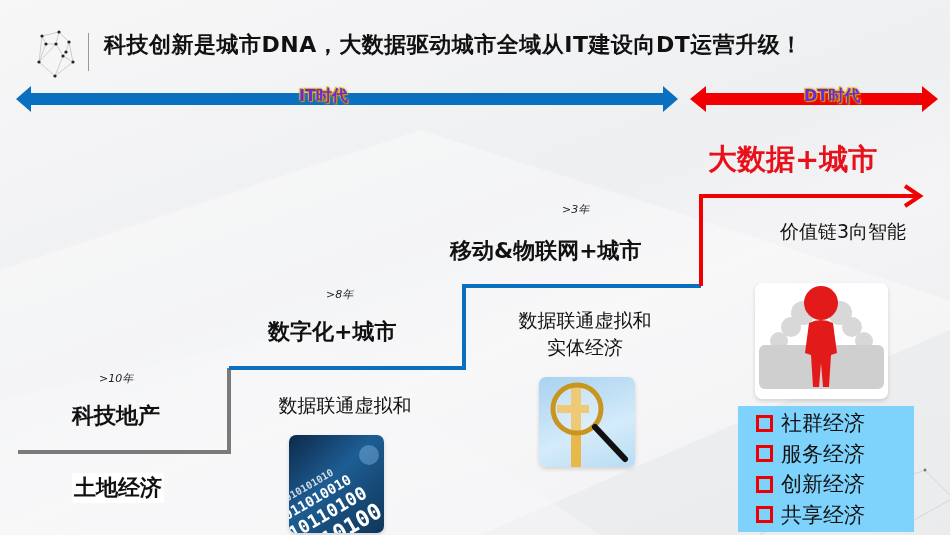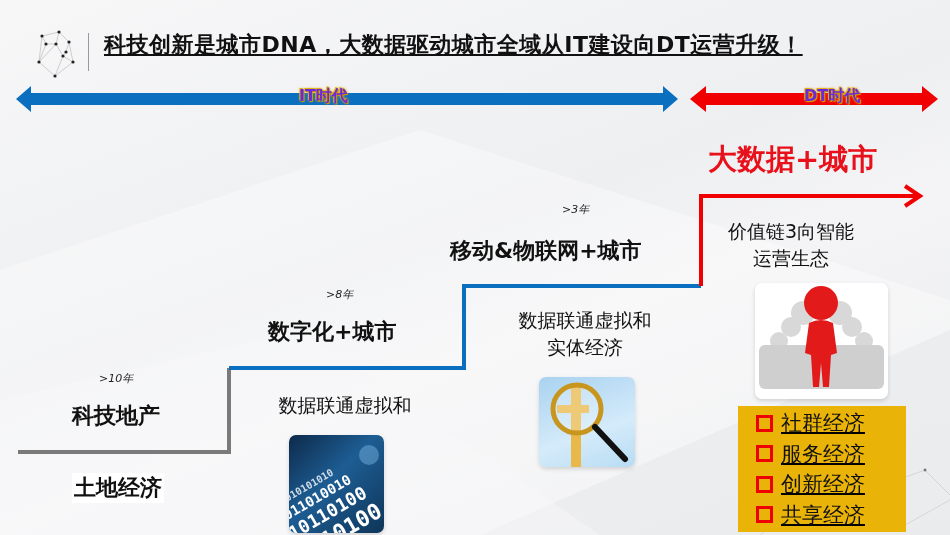--- a/index.html
+++ b/index.html
@@ -1,30 +1,30 @@
 <!DOCTYPE html>
 <html><head>
 <meta charset="utf-8">
 <style>
   html,body{margin:0;padding:0;}
   body{width:950px;height:535px;overflow:hidden;position:relative;
     font-family:"DejaVu Sans","Liberation Sans",sans-serif;
     background:linear-gradient(160deg,#f7f7f8 0%,#eeeff1 45%,#f4f4f6 60%,#e9eaec 100%);}
   .bg-shape{position:absolute;pointer-events:none;}
   .abs{position:absolute;}
-  .title{left:104px;top:30px;font-size:22px;font-weight:bold;color:#111;white-space:nowrap;letter-spacing:0.5px;text-decoration:underline;}
+  .title{left:104px;top:30px;font-size:22px;font-weight:bold;color:#111;white-space:nowrap;letter-spacing:0.5px;}
   .title-sep{left:88px;top:33px;width:1px;height:38px;background:#999;}
   .logo{left:34px;top:30px;width:52px;height:48px;}
   .era-text{font-size:16px;font-weight:bold;color:#6d28d9;
     text-shadow:0 0 2px #d9a400,0 0 3px #d9a400,1px 1px 0 #c99000,-1px -1px 0 #e8c030;white-space:nowrap;}
   .years{font-size:11px;font-style:italic;color:#222;white-space:nowrap;}
   .stage{font-size:22px;font-weight:bold;color:#111;white-space:nowrap;}
   .desc{font-size:19px;color:#111;text-align:center;line-height:27px;}
   .thumb{border-radius:7px;overflow:hidden;box-shadow:0 2px 4px rgba(0,0,0,.15);}
-  .list{left:738px;top:406px;width:150px;background:#eab308;padding:2px 0 2px 18px;text-decoration:underline;}
+  .list{left:738px;top:406px;width:150px;background:#7dd3fc;padding:2px 8px 2px 18px;}
   .list-item{display:flex;align-items:center;height:30.5px;font-size:21px;color:#111;}
   .chk{width:11px;height:11px;border:3px solid #e00;margin-right:8px;flex:none;}
   .bigdata{left:708px;top:140px;font-size:29px;font-weight:bold;color:#e8101a;white-space:nowrap;}
   .land{left:72px;top:473px;font-size:22px;font-weight:bold;color:#111;background:#fff;padding:0 2px;}
 </style>
 </head>
 <body>
 
 <svg class="bg-shape" style="left:0;top:0" width="950" height="535">
   <polygon points="0,270 420,130 950,300 950,535 0,535" fill="#ffffff" opacity="0.35"></polygon>
@@ -109,23 +109,22 @@
 <div class="abs thumb" style="left:539px;top:377px;width:96px;height:90px;background:linear-gradient(160deg,#a9d2f0 0%,#d4ebfa 60%,#b8dcf3 100%)">
   <svg width="96" height="90" viewBox="0 0 96 90">
     <rect x="32" y="10" width="10" height="80" fill="#e8b84a"></rect>
     <rect x="18" y="28" width="32" height="8" fill="#e8b84a"></rect>
     <circle cx="38" cy="32" r="24" fill="rgba(255,255,255,0.25)" stroke="#c8951e" stroke-width="5"></circle>
     <line x1="56" y1="50" x2="86" y2="82" stroke="#111" stroke-width="6" stroke-linecap="round"></line>
   </svg>
 </div>
 
 <div class="abs bigdata">大数据+城市</div>
-<div class="abs desc" style="left:696px;top:218px;width:190px">
+<div class="abs desc" style="left:748px;top:218px;width:190px">
   <div>价值链3向智能</div>
-  <div>运营生态</div>
 </div>
 <div class="abs thumb" style="left:755px;top:283px;width:133px;height:116px;background:#fff">
   <svg width="133" height="116" viewBox="0 0 133 116">
     <g fill="#d8d8d8">
       <circle cx="48" cy="30" r="12"></circle>
         <circle cx="85" cy="30" r="12"></circle>
       <circle cx="36" cy="44" r="10"></circle>
         <circle cx="97" cy="44" r="10"></circle>
       <circle cx="24" cy="58" r="9"></circle>
         <circle cx="109" cy="58" r="9"></circle>

